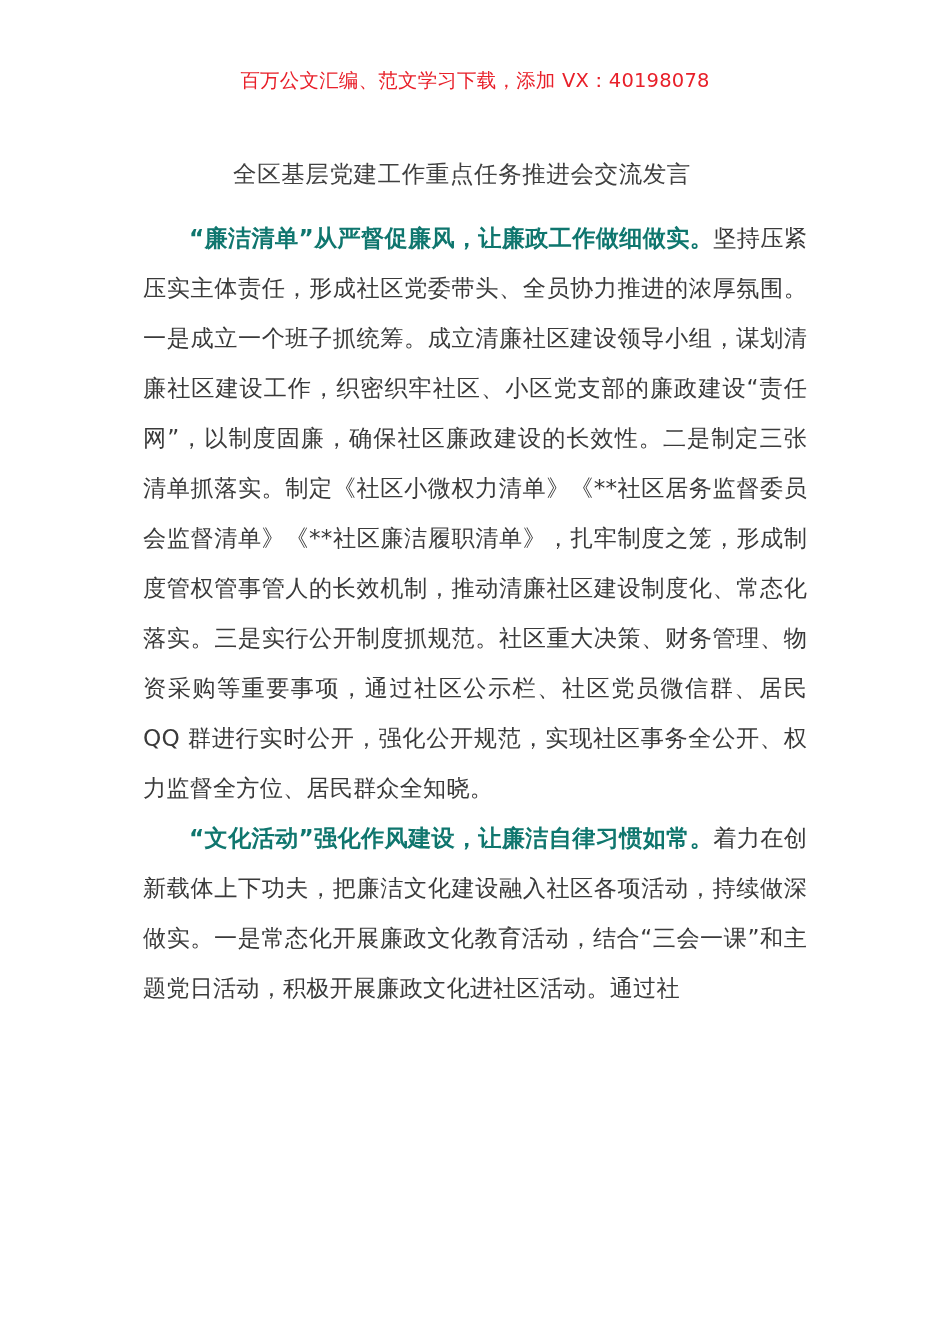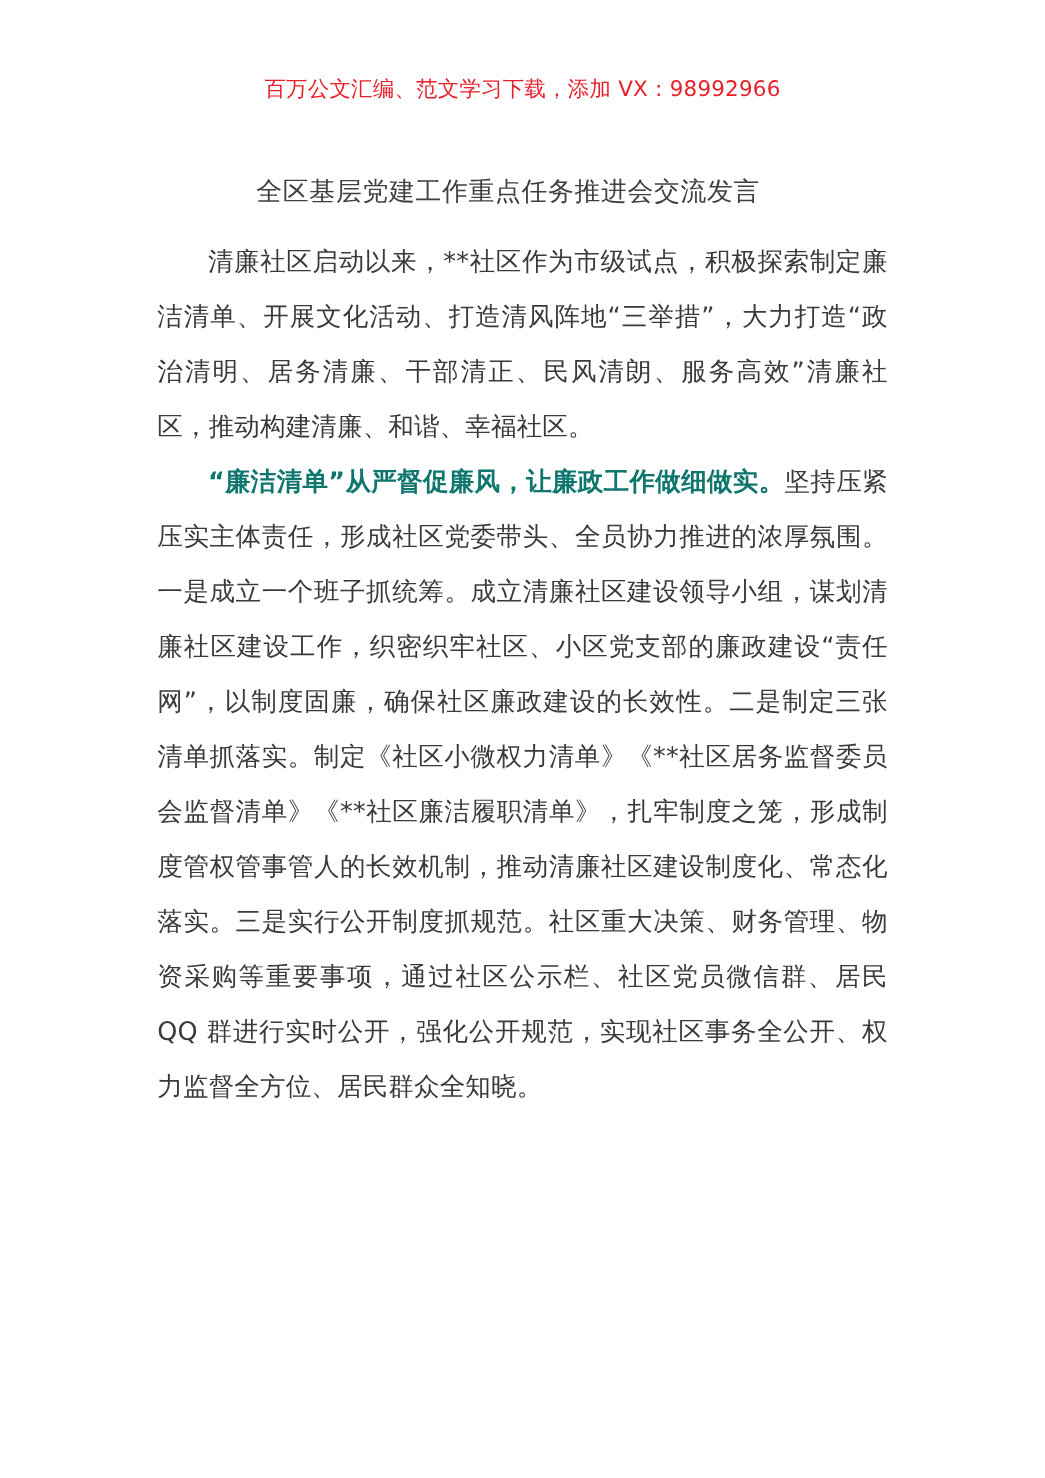--- a/index.html
+++ b/index.html
@@ -54,24 +54,24 @@
       letter-spacing: 0.15px;
     }
     .para .lead {
       font-weight: bold;
       color: #0f766e;
     }
   </style>
 </head>
 <body>
 
-<div class="watermark">百万公文汇编、范文学习下载，添加 VX：98992966</div>
+<div class="watermark">百万公文汇编、范文学习下载，添加 VX：40198078</div>
 
 <div class="doc-title">全区基层党建工作重点任务推进会交流发言</div>
 
 <div class="doc-body">
   <p class="para">
-    <span class="lead"></span><span>清廉社区启动以来，**社区作为市级试点，积极探索制定廉洁清单、开展文化活动、打造清风阵地“三举措”，大力打造“政治清明、居务清廉、干部清正、民风清朗、服务高效”清廉社区，推动构建清廉、和谐、幸福社区。</span>
+    <span class="lead">“廉洁清单”从严督促廉风，让廉政工作做细做实。</span><span>坚持压紧压实主体责任，形成社区党委带头、全员协力推进的浓厚氛围。一是成立一个班子抓统筹。成立清廉社区建设领导小组，谋划清廉社区建设工作，织密织牢社区、小区党支部的廉政建设“责任网”，以制度固廉，确保社区廉政建设的长效性。二是制定三张清单抓落实。制定《社区小微权力清单》《**社区居务监督委员会监督清单》《**社区廉洁履职清单》，扎牢制度之笼，形成制度管权管事管人的长效机制，推动清廉社区建设制度化、常态化落实。三是实行公开制度抓规范。社区重大决策、财务管理、物资采购等重要事项，通过社区公示栏、社区党员微信群、居民 QQ 群进行实时公开，强化公开规范，实现社区事务全公开、权力监督全方位、居民群众全知晓。</span>
   </p>
   <p class="para">
-    <span class="lead">“廉洁清单”从严督促廉风，让廉政工作做细做实。</span><span>坚持压紧压实主体责任，形成社区党委带头、全员协力推进的浓厚氛围。一是成立一个班子抓统筹。成立清廉社区建设领导小组，谋划清廉社区建设工作，织密织牢社区、小区党支部的廉政建设“责任网”，以制度固廉，确保社区廉政建设的长效性。二是制定三张清单抓落实。制定《社区小微权力清单》《**社区居务监督委员会监督清单》《**社区廉洁履职清单》，扎牢制度之笼，形成制度管权管事管人的长效机制，推动清廉社区建设制度化、常态化落实。三是实行公开制度抓规范。社区重大决策、财务管理、物资采购等重要事项，通过社区公示栏、社区党员微信群、居民 QQ 群进行实时公开，强化公开规范，实现社区事务全公开、权力监督全方位、居民群众全知晓。</span>
+    <span class="lead">“文化活动”强化作风建设，让廉洁自律习惯如常。</span><span>着力在创新载体上下功夫，把廉洁文化建设融入社区各项活动，持续做深做实。一是常态化开展廉政文化教育活动，结合“三会一课”和主题党日活动，积极开展廉政文化进社区活动。通过社</span>
   </p>
 </div>
 
 </body></html>

